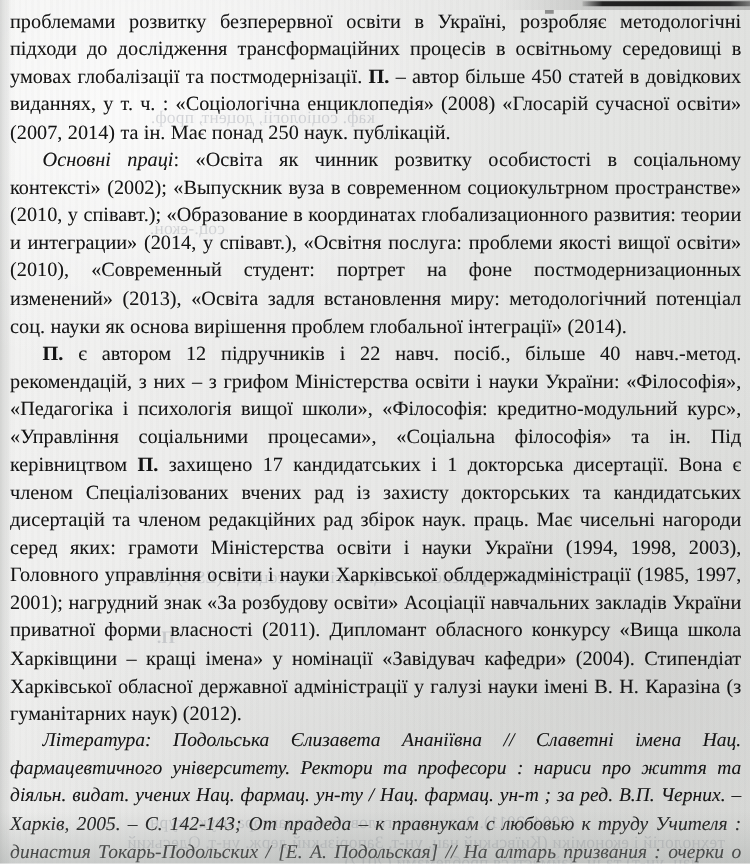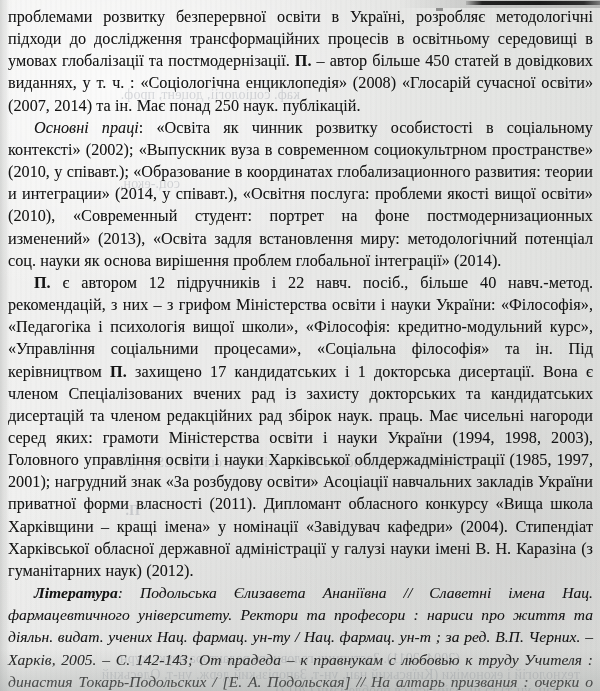--- a/index.html
+++ b/index.html
@@ -120,21 +120,21 @@
   p.para-ital {
     margin: 0;
     text-align: justify;
     font-style: italic;
     font-size: 15.6px;
     line-height: 22.15px;
     text-indent: 26px;
     letter-spacing: 0.02px;
   }
   p.para-ital b {
-    font-weight: bold;
+    font-weight: normal;
     font-style: italic;
   }
 
   
   #text-column {
     filter: blur(0.16px);
     text-shadow: 0 0 0.5px rgba(20,20,20,0.25);
   }
 
   

